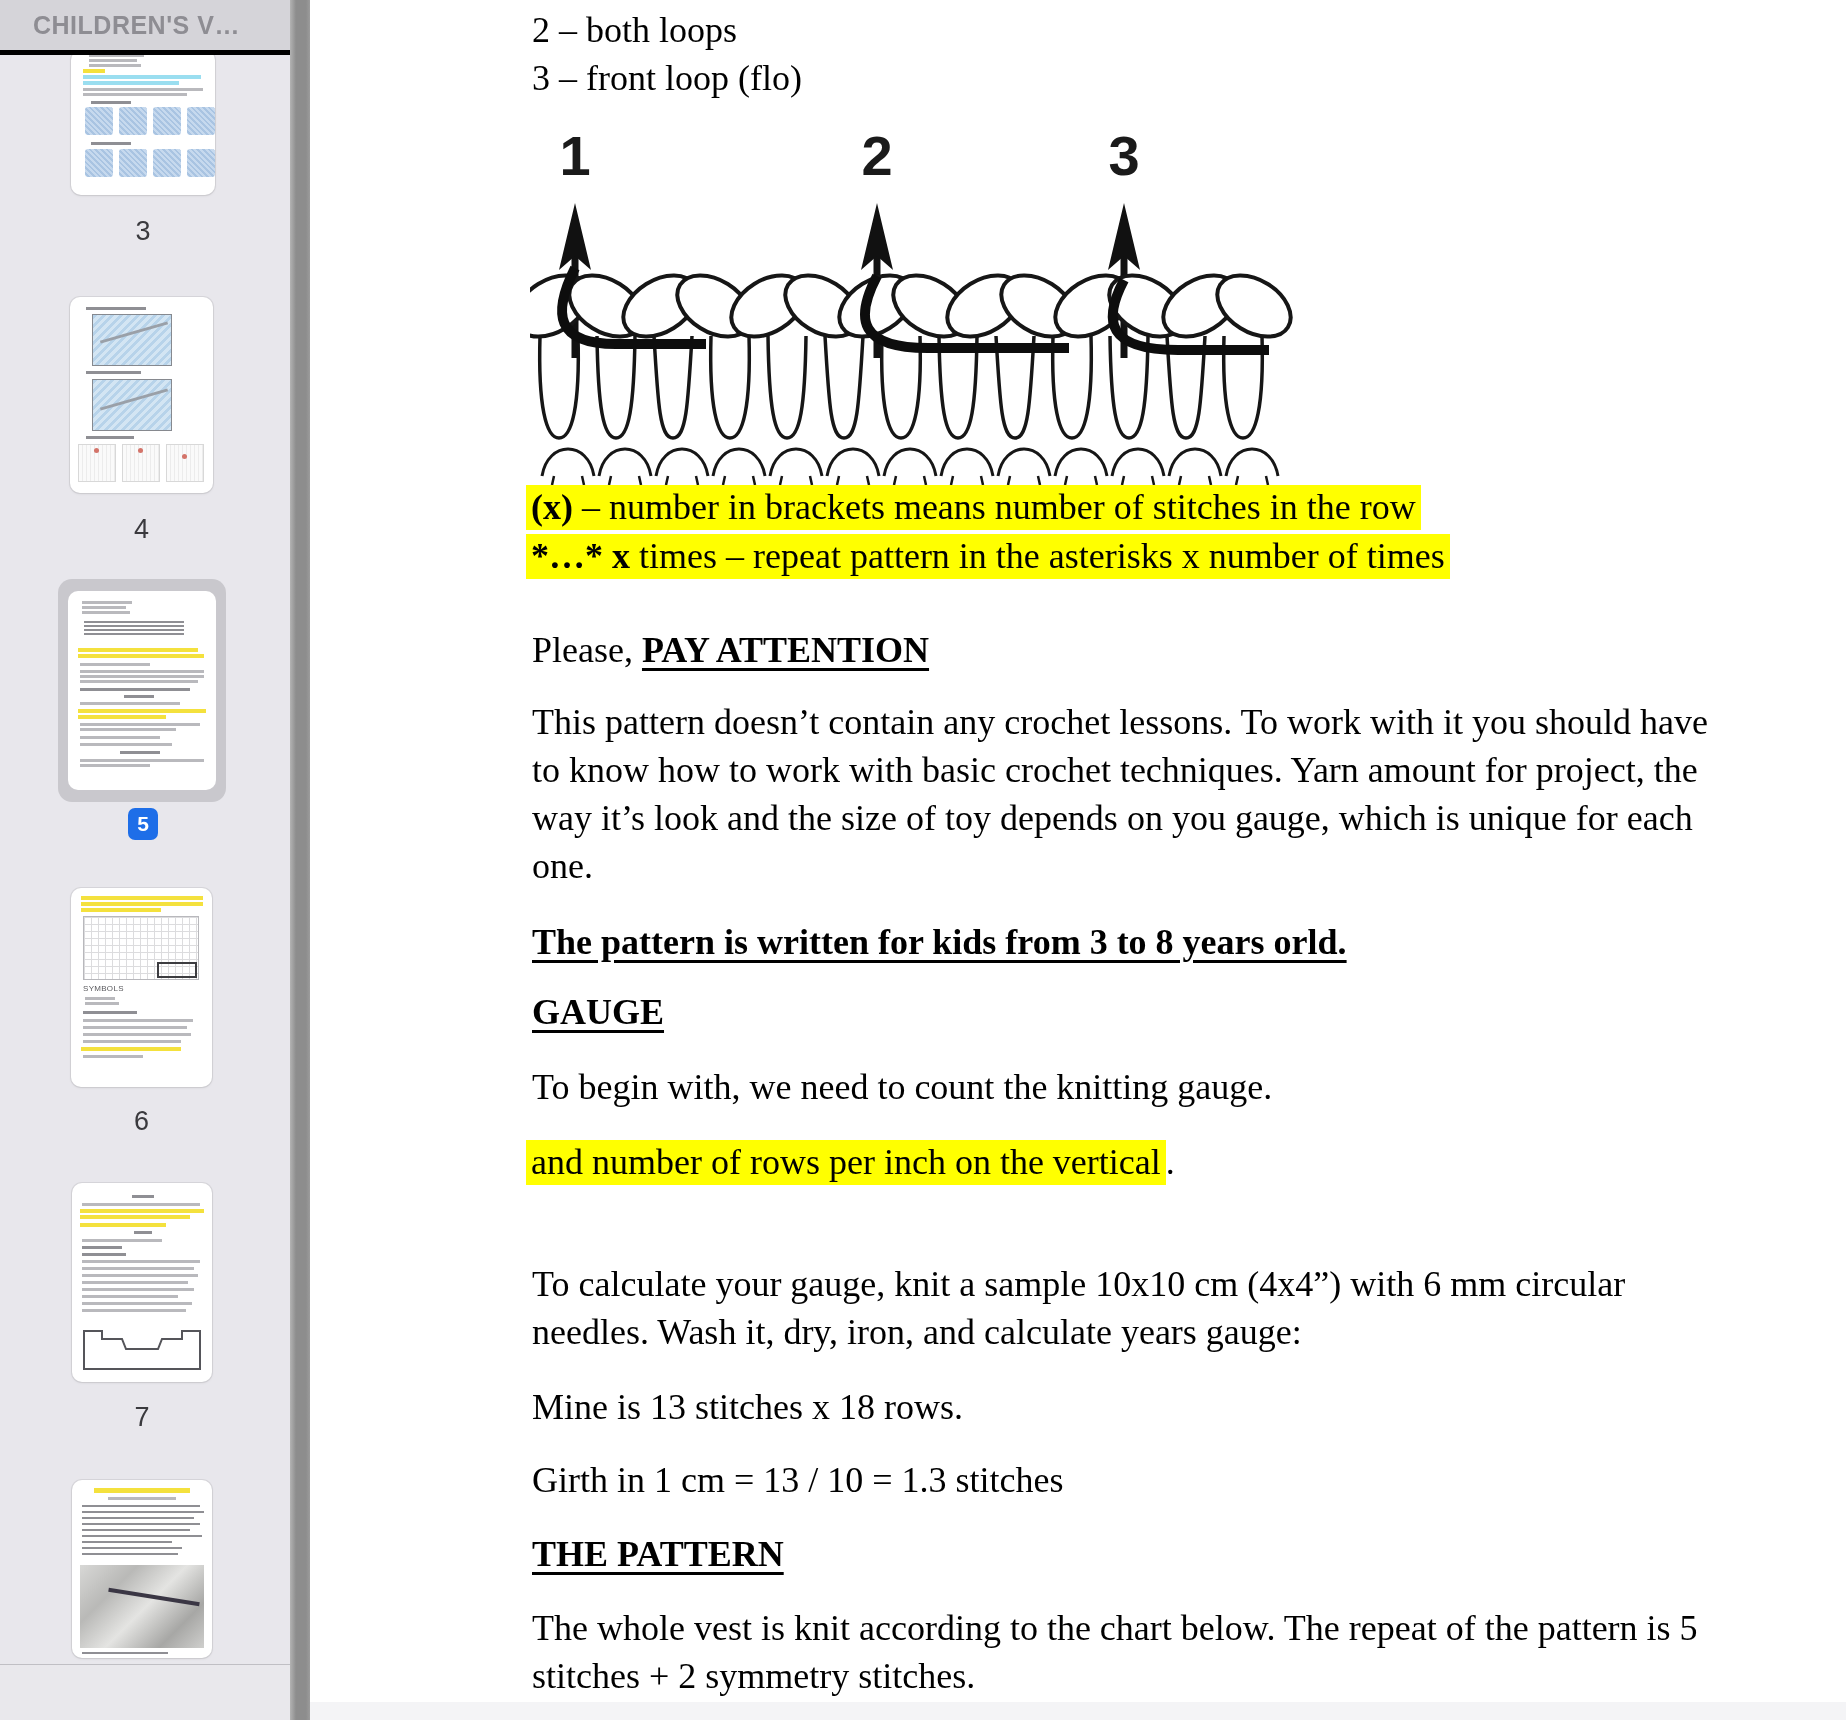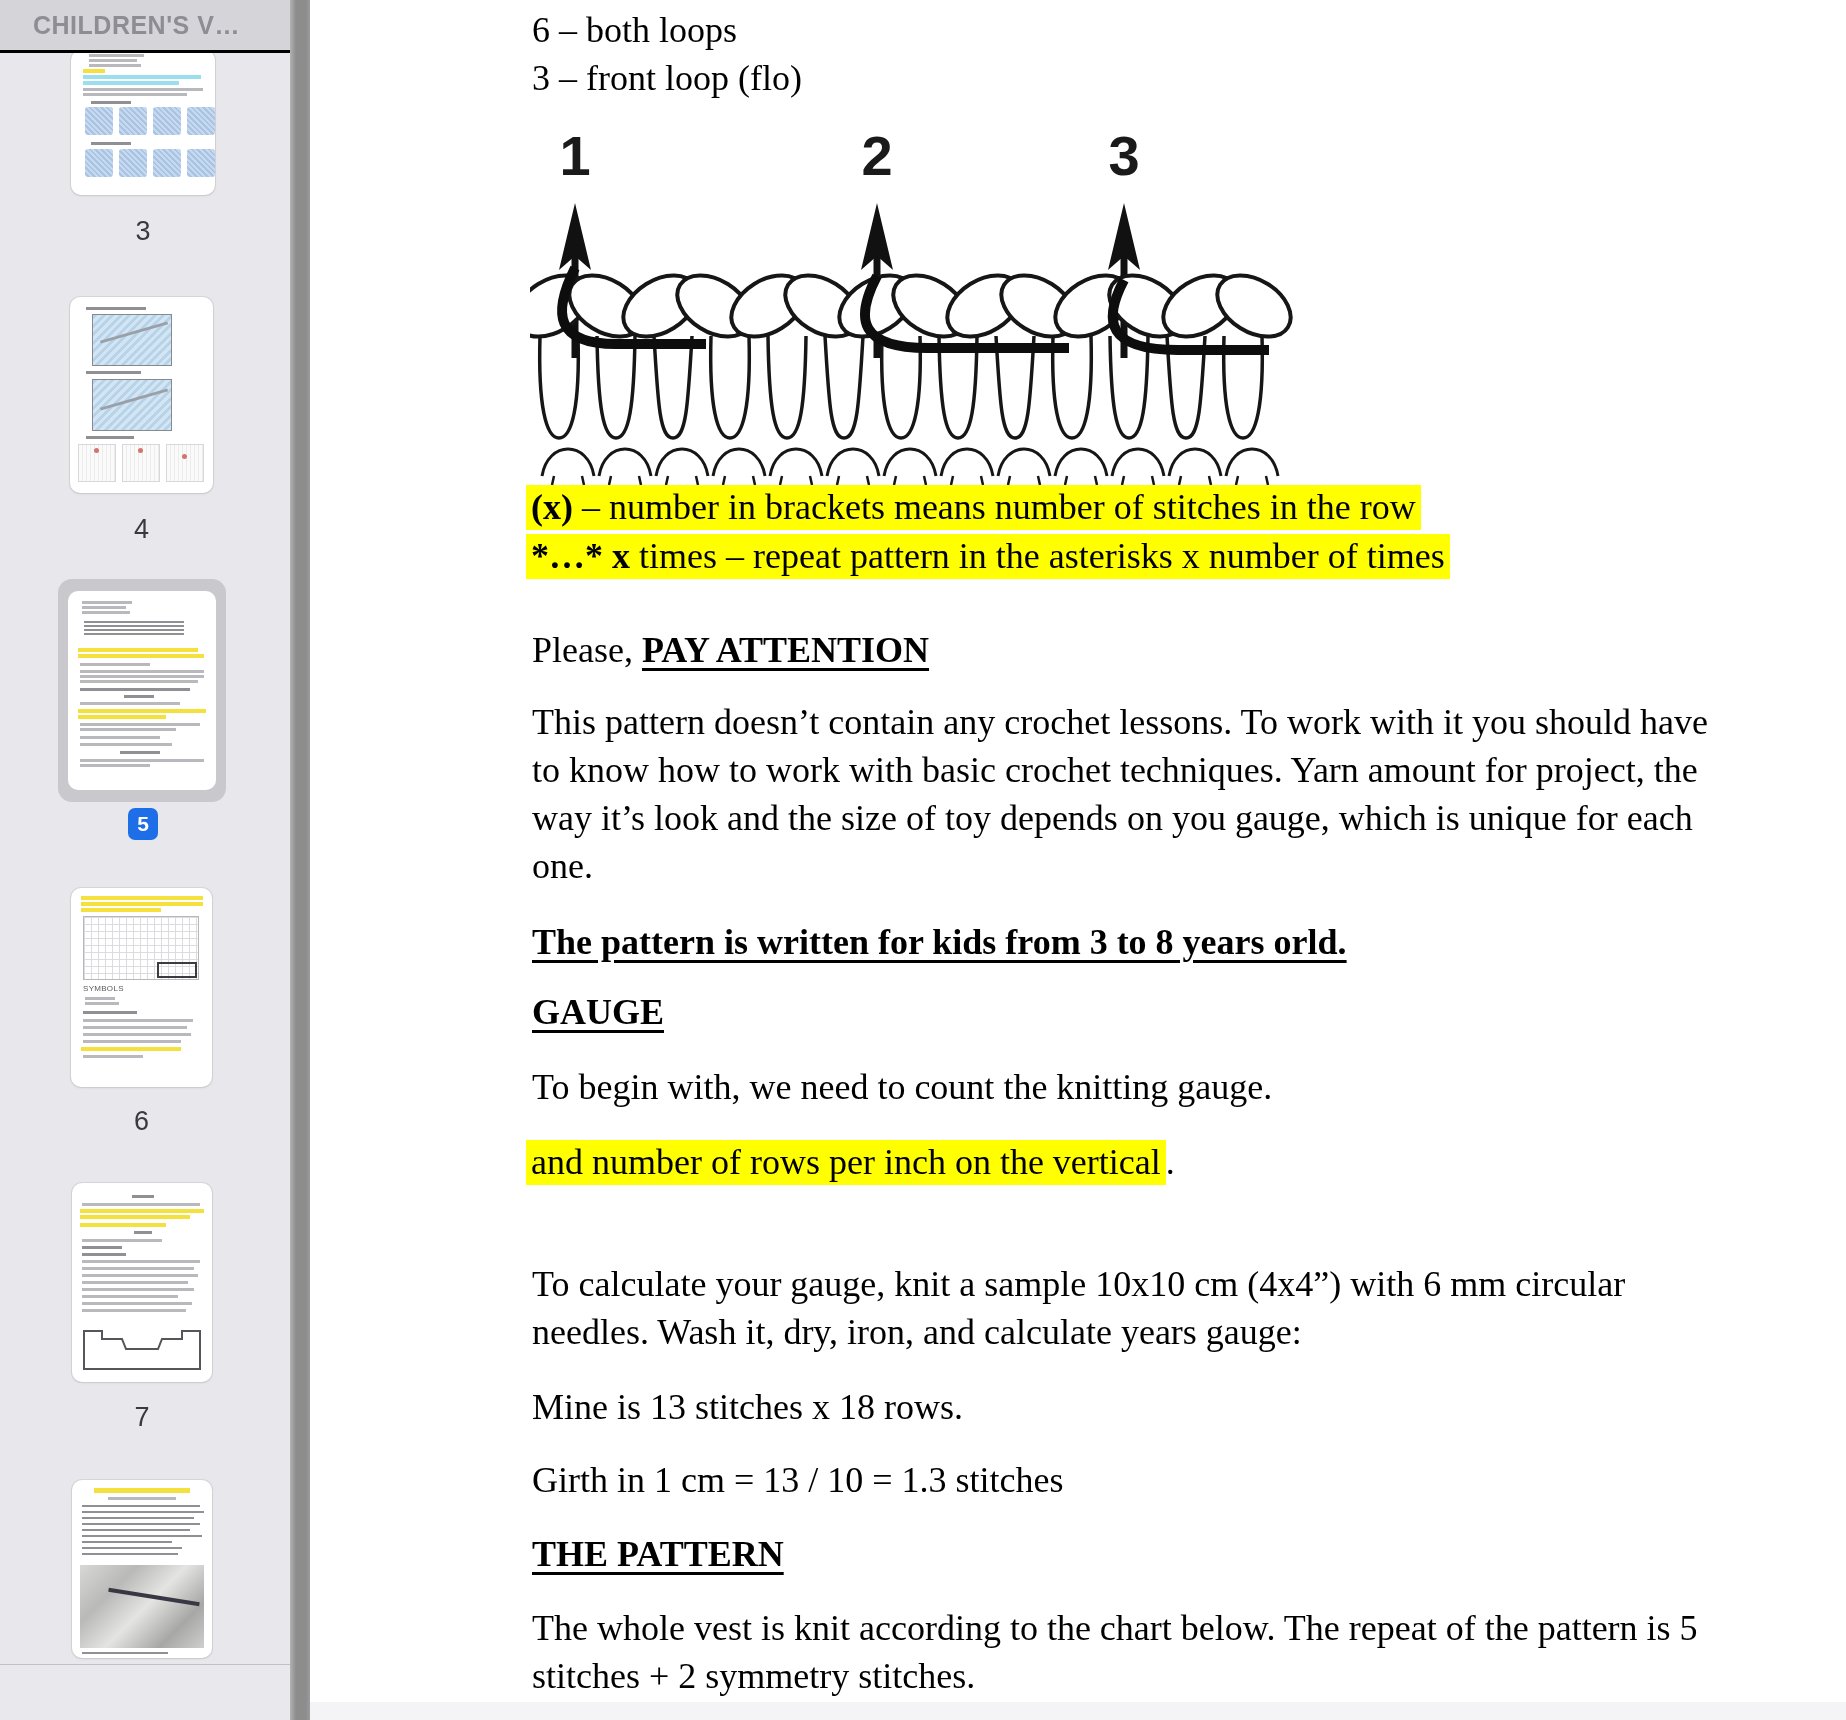--- a/index.html
+++ b/index.html
@@ -3,21 +3,21 @@
 <meta charset="utf-8">
 <style>
   html,body{margin:0;padding:0;}
   body{
     width:1846px;height:1720px;position:relative;overflow:hidden;
     background:#ffffff;font-family:"Liberation Sans",sans-serif;
     -webkit-font-smoothing:antialiased;
   }
   
   .sidebar{position:absolute;left:0;top:0;width:290px;height:1720px;background:#e8e7ec;}
-  .sidebar-header{position:absolute;left:0;top:0;width:290px;height:50px;background:#d5d4d9;border-bottom:3px solid #000000;}
+  .sidebar-header{position:absolute;left:0;top:0;width:290px;height:50px;background:#d5d4d9;border-bottom:5px solid #000000;}
   .sidebar-title{position:absolute;left:33px;top:11px;font-size:25px;font-weight:bold;color:#8e8d93;letter-spacing:.5px;white-space:nowrap;}
   .thumb-card{position:absolute;background:#ffffff;border-radius:10px;box-shadow:0 0 0 1px rgba(0,0,0,.07),0 1px 3px rgba(0,0,0,.08);overflow:hidden;}
   .sel-ring{position:absolute;background:#c9c8cd;border-radius:14px;}
   .page-label{position:absolute;text-align:center;font-size:27px;color:#3a3a3e;}
   .page-badge{position:absolute;background:var(--badge,#1e6ee8);border-radius:7px;color:#fff;font-size:21px;font-weight:bold;text-align:center;line-height:32px;}
   .bottom-bar{position:absolute;left:0;top:1664px;width:290px;height:56px;background:#e9e8ec;border-top:1px solid #c0bfc4;}
   
   .vscroll{position:absolute;left:290px;top:0;width:20px;height:1720px;
     background:linear-gradient(to right,#b3b3b3,#8d8d8d 30%,#8d8d8d 80%,#9c9c9c);}
   
@@ -192,21 +192,21 @@
 
 <div class="sidebar-header">
   <div class="sidebar-title">CHILDREN'S V…</div>
 </div>
 
 <div class="vscroll"></div>
 
 <div class="content"></div>
 
 <div class="abs doc" style="left:532px;top:6px;">
-  <div>6 – both loops</div>
+  <div>2 – both loops</div>
   <div>3 – front loop (flo)</div>
 </div>
 
 <svg class="abs" style="left:530px;top:118px;" width="1030" height="368" viewBox="0 0 1030 368" id="fabric-svg">
   <g id="fabric-gen">
       <path d="M 10,218 C 8,288 16,320 29,320 C 42,320 50,288 48,218" fill="#fff" stroke="#161616" stroke-width="3.5"></path>
       <path d="M 67,218 C 68,288 73,320 86,320 C 99,320 104,288 105,218" fill="#fff" stroke="#161616" stroke-width="3.5"></path>
       <path d="M 124,218 C 128,288 130,320 143,320 C 156,320 158,288 162,218" fill="#fff" stroke="#161616" stroke-width="3.5"></path>
       <path d="M 181,218 C 179,288 187,320 200,320 C 213,320 221,288 219,218" fill="#fff" stroke="#161616" stroke-width="3.5"></path>
       <path d="M 238,218 C 239,288 244,320 257,320 C 270,320 275,288 276,218" fill="#fff" stroke="#161616" stroke-width="3.5"></path>

